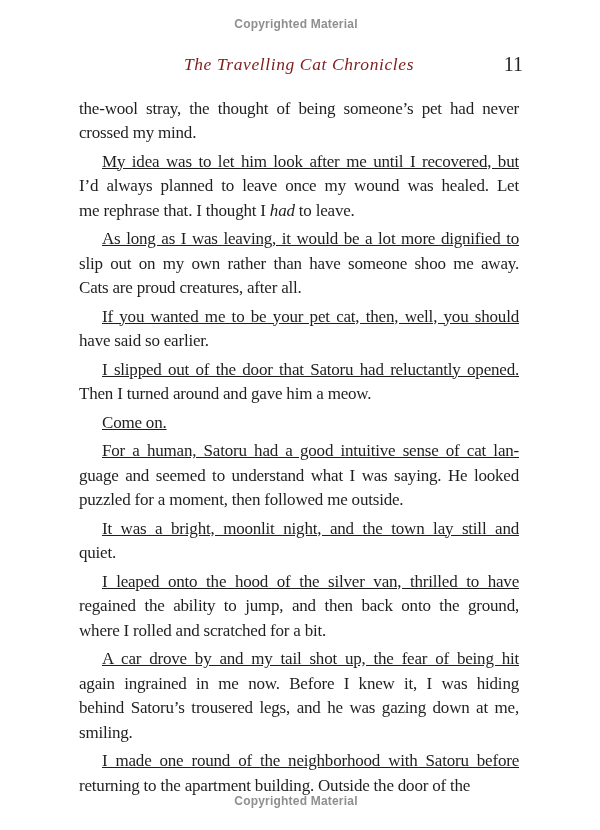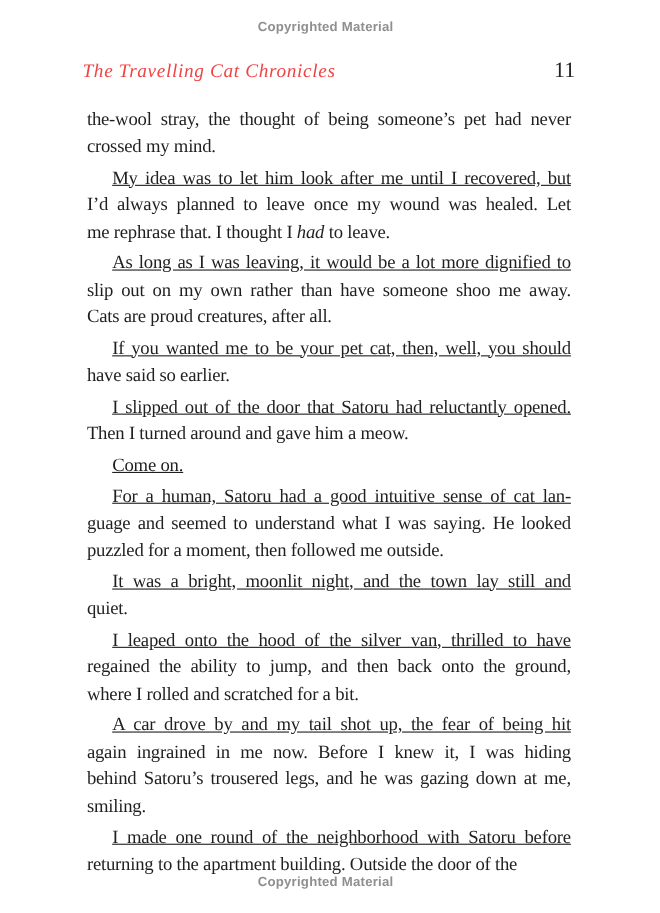--- a/index.html
+++ b/index.html
@@ -29,25 +29,25 @@
     left: 75px;
     top: 53px;
     width: 448px;
     height: 23px;
     line-height: 23px;
   }
   .running-head {
     position: absolute;
     left: 0;
     width: 100%;
-    text-align: left;
+    text-align: center;
     font-style: italic;
     font-size: 17.5px;
     letter-spacing: 0.6px;
-    color: #ef4444;
+    color: #7f1d1d;
   }
   .page-number {
     position: absolute;
     right: 0;
     top: 0;
     font-size: 20px;
     color: #242424;
   }
   .body-text {
     position: absolute;

